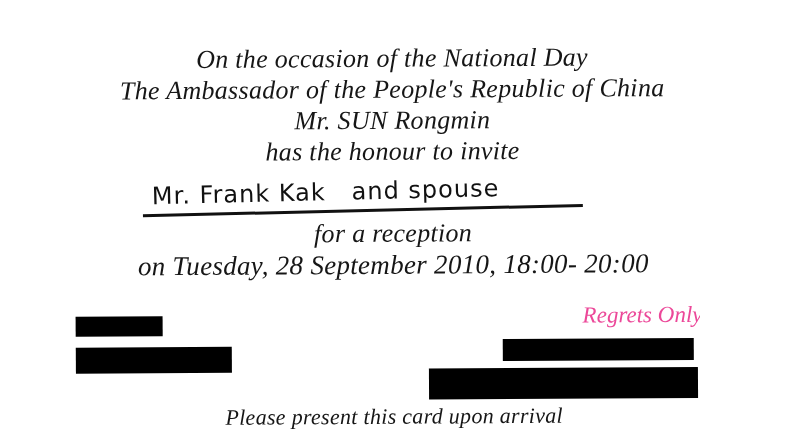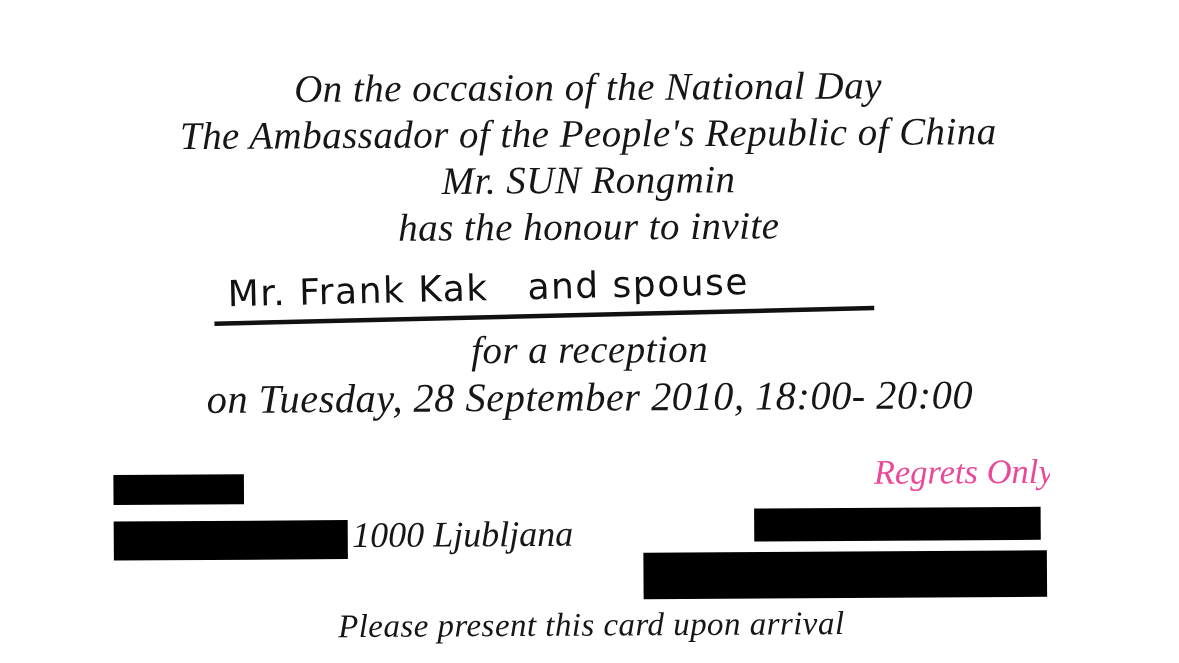--- a/index.html
+++ b/index.html
@@ -103,21 +103,20 @@
     <div class="script-line l4">has the honour to invite</div>
 
     <div class="handwritten">Mr. Frank Kak   and spouse</div>
     <div class="name-underline"></div>
 
     <div class="script-line l5">for a reception</div>
     <div class="script-line l6">on Tuesday, 28 September 2010, 18:00- 20:00</div>
 
     <div class="redaction bar-1"></div>
     <div class="redaction bar-2"></div>
-    <div class="city-text">1000 Ljubljana</div>
 
     <div class="regrets-text">Regrets Only</div>
     <div class="redaction bar-3"></div>
     <div class="redaction bar-4"></div>
 
     <div class="script-line footer-note">Please present this card upon arrival</div>
 
   </div>
 </div>
 

